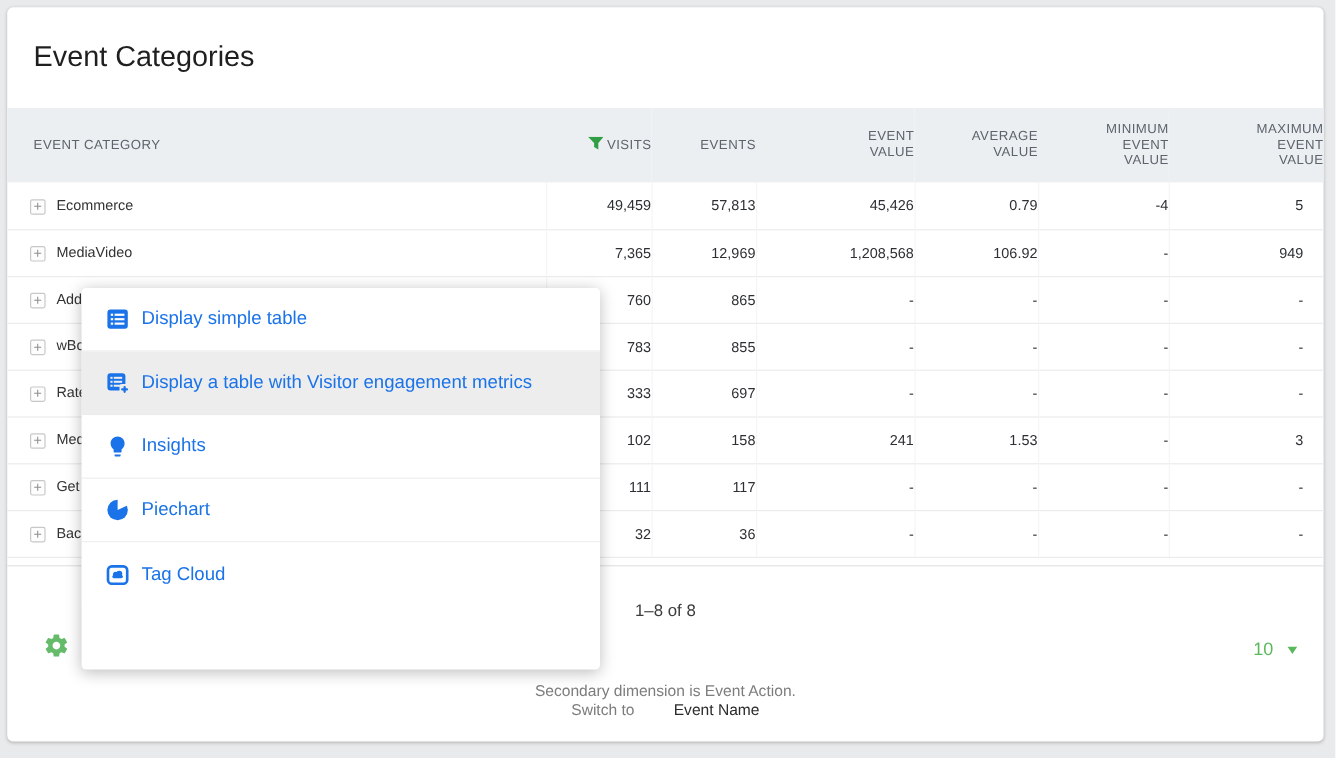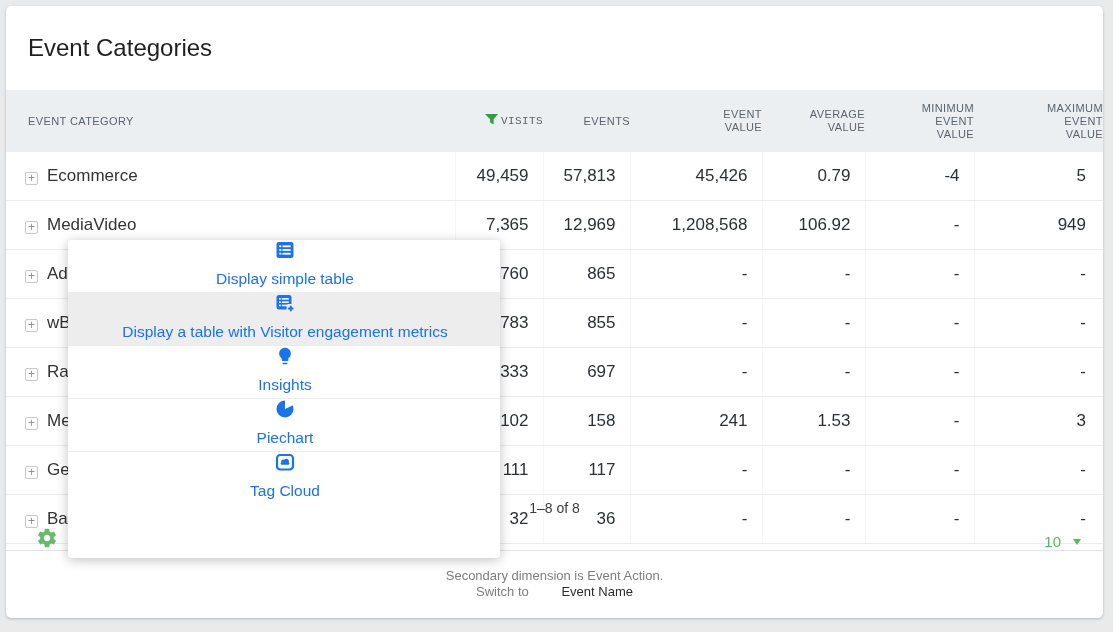--- a/index.html
+++ b/index.html
@@ -20,24 +20,24 @@
   table.report { border-collapse: collapse; table-layout: fixed; width: 1097px; }
   table.report thead th {
     background: #eceff1; height: 62px; vertical-align: middle;
     font-size: 11px; font-weight: 400; color: #5b646d; letter-spacing: 0.4px;
     text-align: right; padding: 0; line-height: 13px;
   }
   table.report thead th.col-cat { text-align: left; padding-left: 22px; }
   th .hdr-narrow { display: inline-block; text-align: right; }
   th .w56 { width: 56px; } th .w64 { width: 64px; } th .w60 { width: 60px; }
   th.col-max { padding-right: 17px; }
-  .visits-hdr { display: inline-flex; align-items: center; gap: 3px; justify-content: flex-end; font-family: Liberation Mono, monospace; }
+  .visits-hdr { display: inline-flex; align-items: center; gap: 3px; justify-content: flex-end; }
   table.report tbody td {
-    height: 39px; font-size: 17px; color: #2c2f33; text-align: right;
-    border-bottom: 1px solid #ececec; padding: 14px; white-space: nowrap; overflow: hidden;
+    height: 39px; font-size: 12px; color: #2c2f33; text-align: right;
+    border-bottom: 1px solid #ececec; padding: 0; white-space: nowrap; overflow: hidden;
   }
   table.report tbody td.cell-cat { text-align: left; padding-left: 19px; color: #333; }
   table.report tbody td.num { border-left: 1px solid #f5f5f5; }
   table.report tbody td.cell-max { padding-right: 17px; }
   .expander {
     display: inline-block; width: 13px; height: 13px; border: 1px solid #c8c8c8;
     border-radius: 2px; color: #909090; font-size: 12px; line-height: 10px;
     text-align: center; vertical-align: -1px; margin-right: 9px; background: #fdfdfd;
   }
   .expander::before { content: "+"; }
@@ -55,21 +55,21 @@
            font-size: 13px; color: #7d7d7d; line-height: 15.5px; }
   .switch-link { color: #2b2b2b; cursor: pointer; margin-left: 29px; }
   .popup {
     position: absolute; left: 68px; top: 240px; width: 432px; height: 318px;
     background: #ffffff; border-radius: 4px; overflow: hidden;
     box-shadow: 0 2px 12px rgba(0,0,0,0.25); z-index: 10;
   }
   .menu-item {
     height: 53px; display: flex; align-items: center; gap: 10px;
     padding: 0 18px 0 20px; border-bottom: 1px solid #ececec;
-    font-size: 15.5px; color: #1a73e8; background: #fff; cursor: pointer; flex-direction: column;
+    font-size: 15.5px; color: #1a73e8; background: #fff; cursor: pointer;
   }
   .menu-item:last-child { border-bottom: none; }
   .menu-item.highlighted { background: #ededed; }
   .mi { width: 20px; height: 20px; flex: 0 0 20px; }
 </style>
 </head>
 <body>
 
 <div class="page">
   <div class="card">

